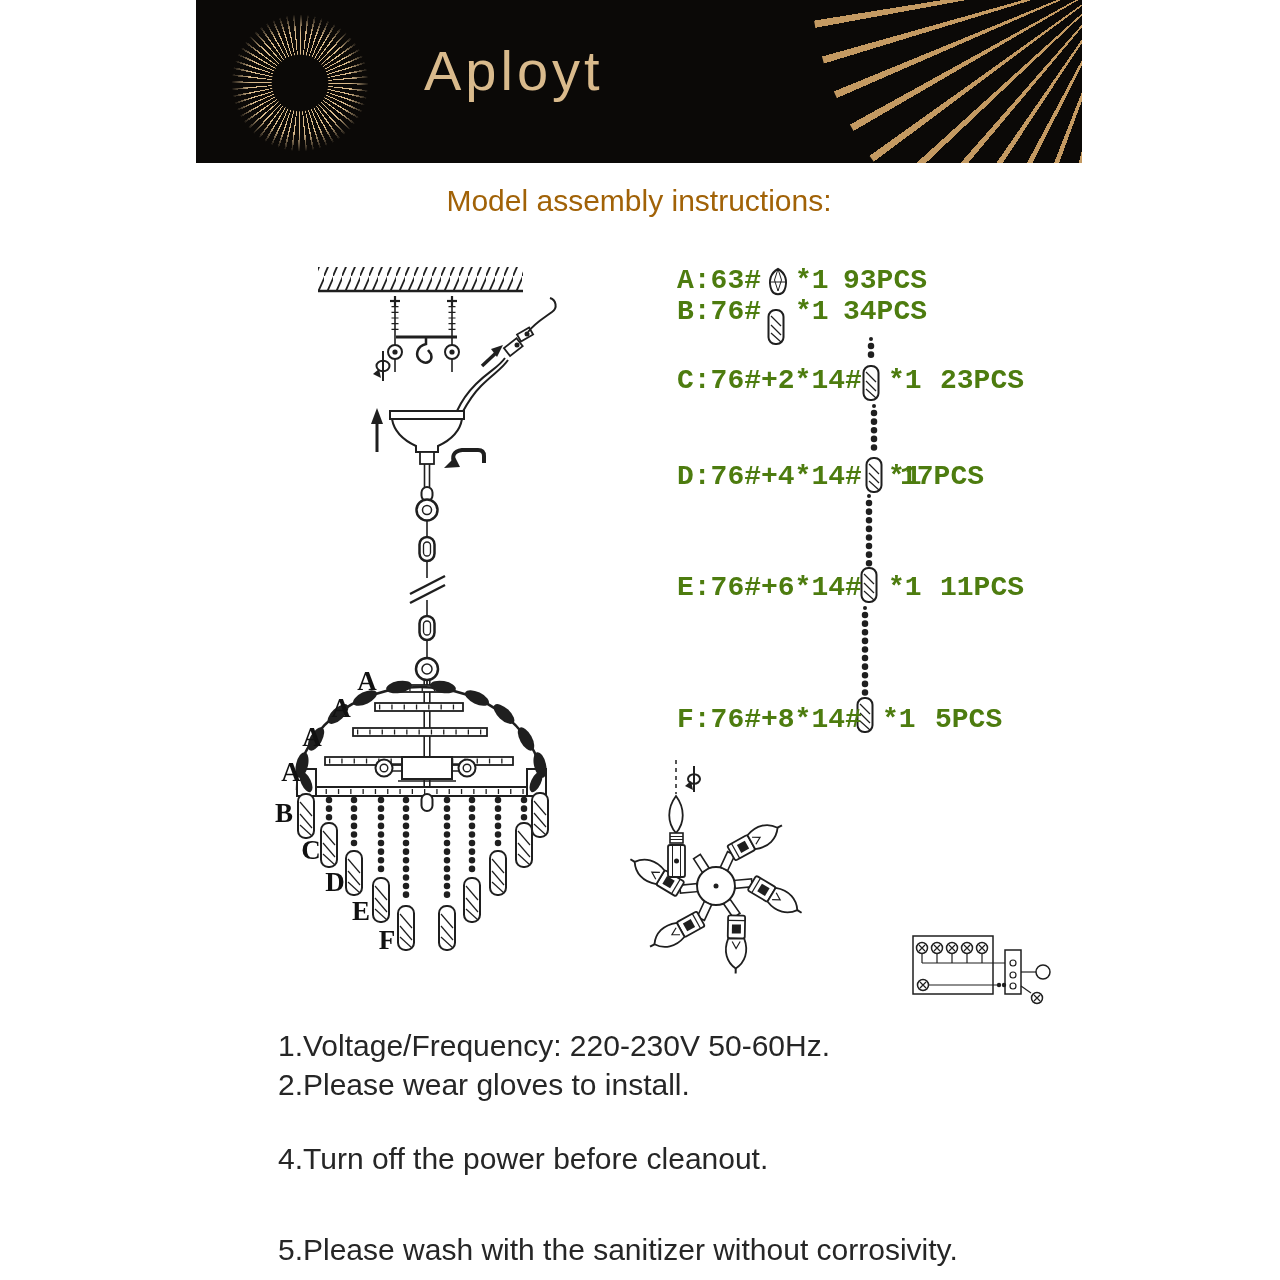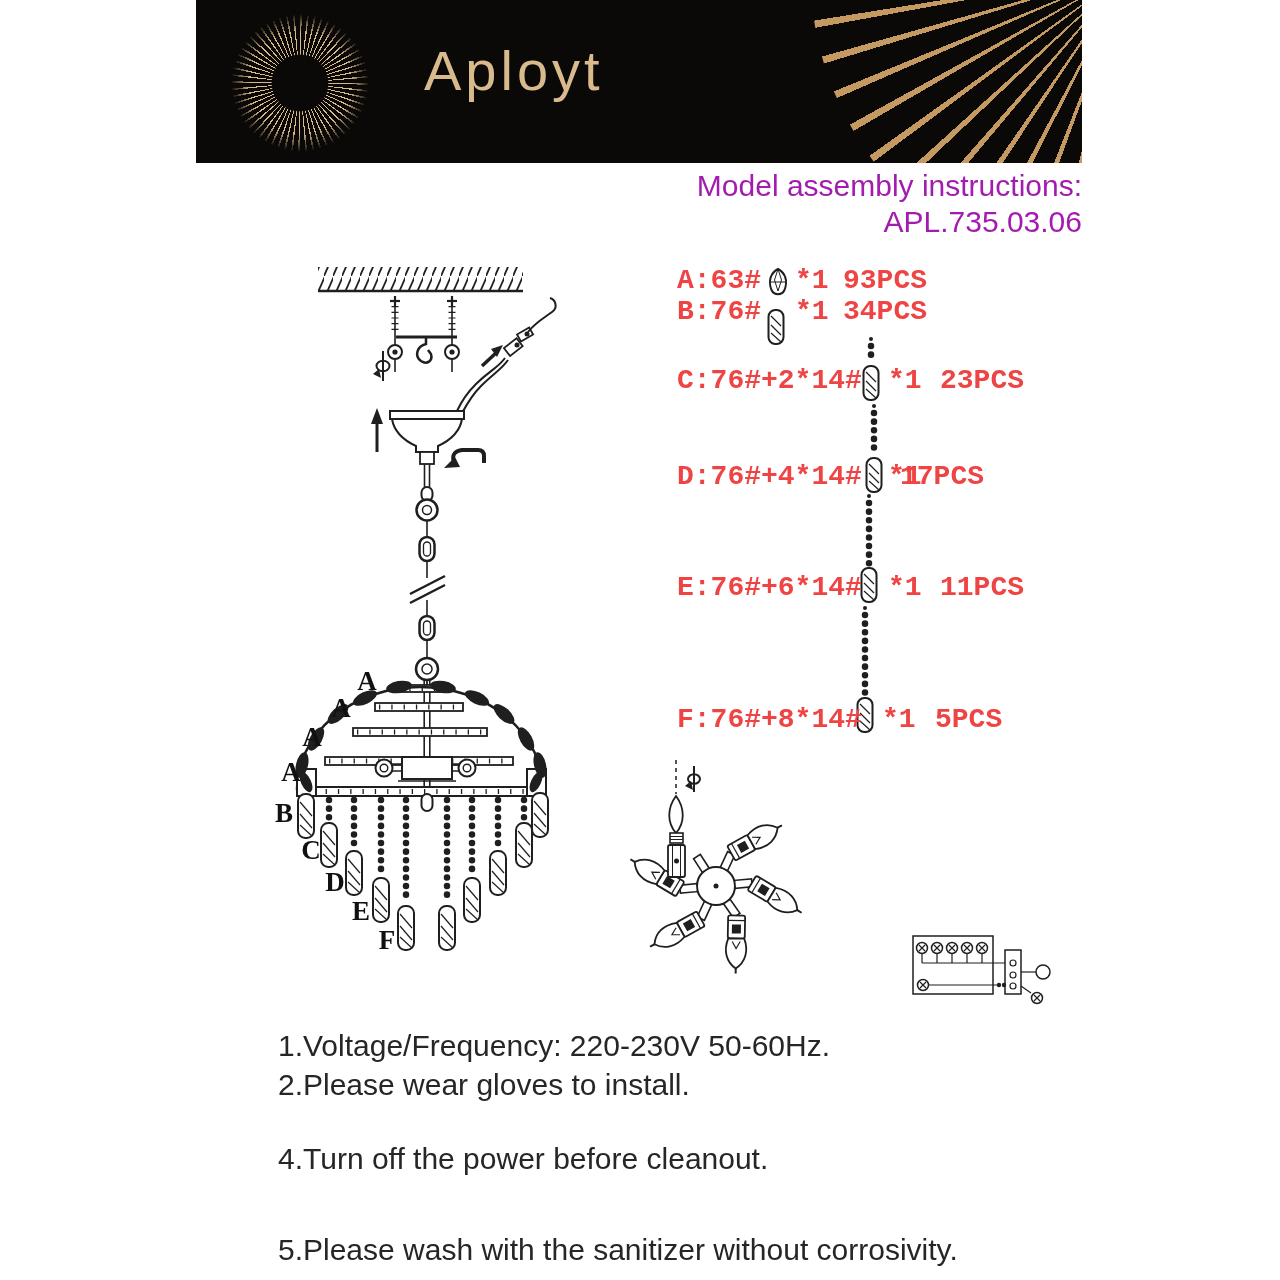--- a/index.html
+++ b/index.html
@@ -13,27 +13,27 @@
   .rays{position:absolute;left:614px;top:-350px;width:640px;height:640px;border-radius:50%;
         background:repeating-conic-gradient(from 88deg at 50% 50%, var(--gold) 0 1.3deg, rgba(0,0,0,0) 1.3deg 6.6deg);}
   .sunburst{position:absolute;left:36px;top:15px;width:136px;height:136px;border-radius:50%;
         background:
           radial-gradient(circle, var(--header) 0 29%, rgba(11,9,7,0) 30%),
           radial-gradient(circle, rgba(11,9,7,0) 0 52%, var(--header) 72%),
           repeating-conic-gradient(var(--logo) 0 1.5deg, var(--header) 1.5deg 6deg);}
   .brand{position:absolute;left:228px;top:38px;color:var(--logo);font-size:56px;letter-spacing:4px;font-weight:400;}
 
   
-  .titlebox{position:absolute;left:196px;top:168px;width:886px;text-align:right;color:#a21caf;}
+  .titlebox{position:absolute;left:196px;top:183px;width:886px;text-align:center;color:#a16207;}
   .titlebox .t1{font-size:30px;line-height:36px;}
   .titlebox .t2{font-size:30px;line-height:36px;}
 
   
   .part-row{position:absolute;left:0;width:1280px;height:34px;font-family:"Liberation Mono",monospace;
-            font-weight:bold;font-size:28px;line-height:34px;color:#ef4444;}
+            font-weight:bold;font-size:28px;line-height:34px;color:#4d7c0f;}
   .plbl{position:absolute;left:677px;}
   .pqty,.ppcs{position:absolute;}
 
   
   .dlab{position:absolute;transform:translate(-50%,-50%);font-family:"Liberation Serif",serif;
         font-weight:bold;font-size:27px;color:#111;}
 
   
   .instr{position:absolute;left:253px;font-size:30px;color:#262626;line-height:34px;white-space:nowrap;text-align:right;}
   .instr .num{display:inline-block;width:50px;}
@@ -53,21 +53,20 @@
 <div class="page">
 
   <div class="header">
     <div class="rays"></div>
     <div class="sunburst"></div>
     <div class="brand">Aployt</div>
   </div>
 
   <div class="titlebox">
     <div class="t1">Model assembly instructions:</div>
-    <div class="t2">APL.735.03.06</div>
   </div>
 
   <svg class="art" width="1280" height="1280" viewBox="0 0 1280 1280">
     <defs>
       <pattern id="hatch" width="9" height="23" patternUnits="userSpaceOnUse">
         <line x1="0" y1="23" x2="11" y2="-2" stroke="#1f1f1f" stroke-width="1.8"></line>
       </pattern>
       <g id="crys">
         <rect class="fw" x="-8" y="0" width="16" height="44" rx="7.2" stroke-width="2"></rect>
         <line class="ln" x1="-6" y1="8" x2="6" y2="22" stroke-width="1.2"></line>

